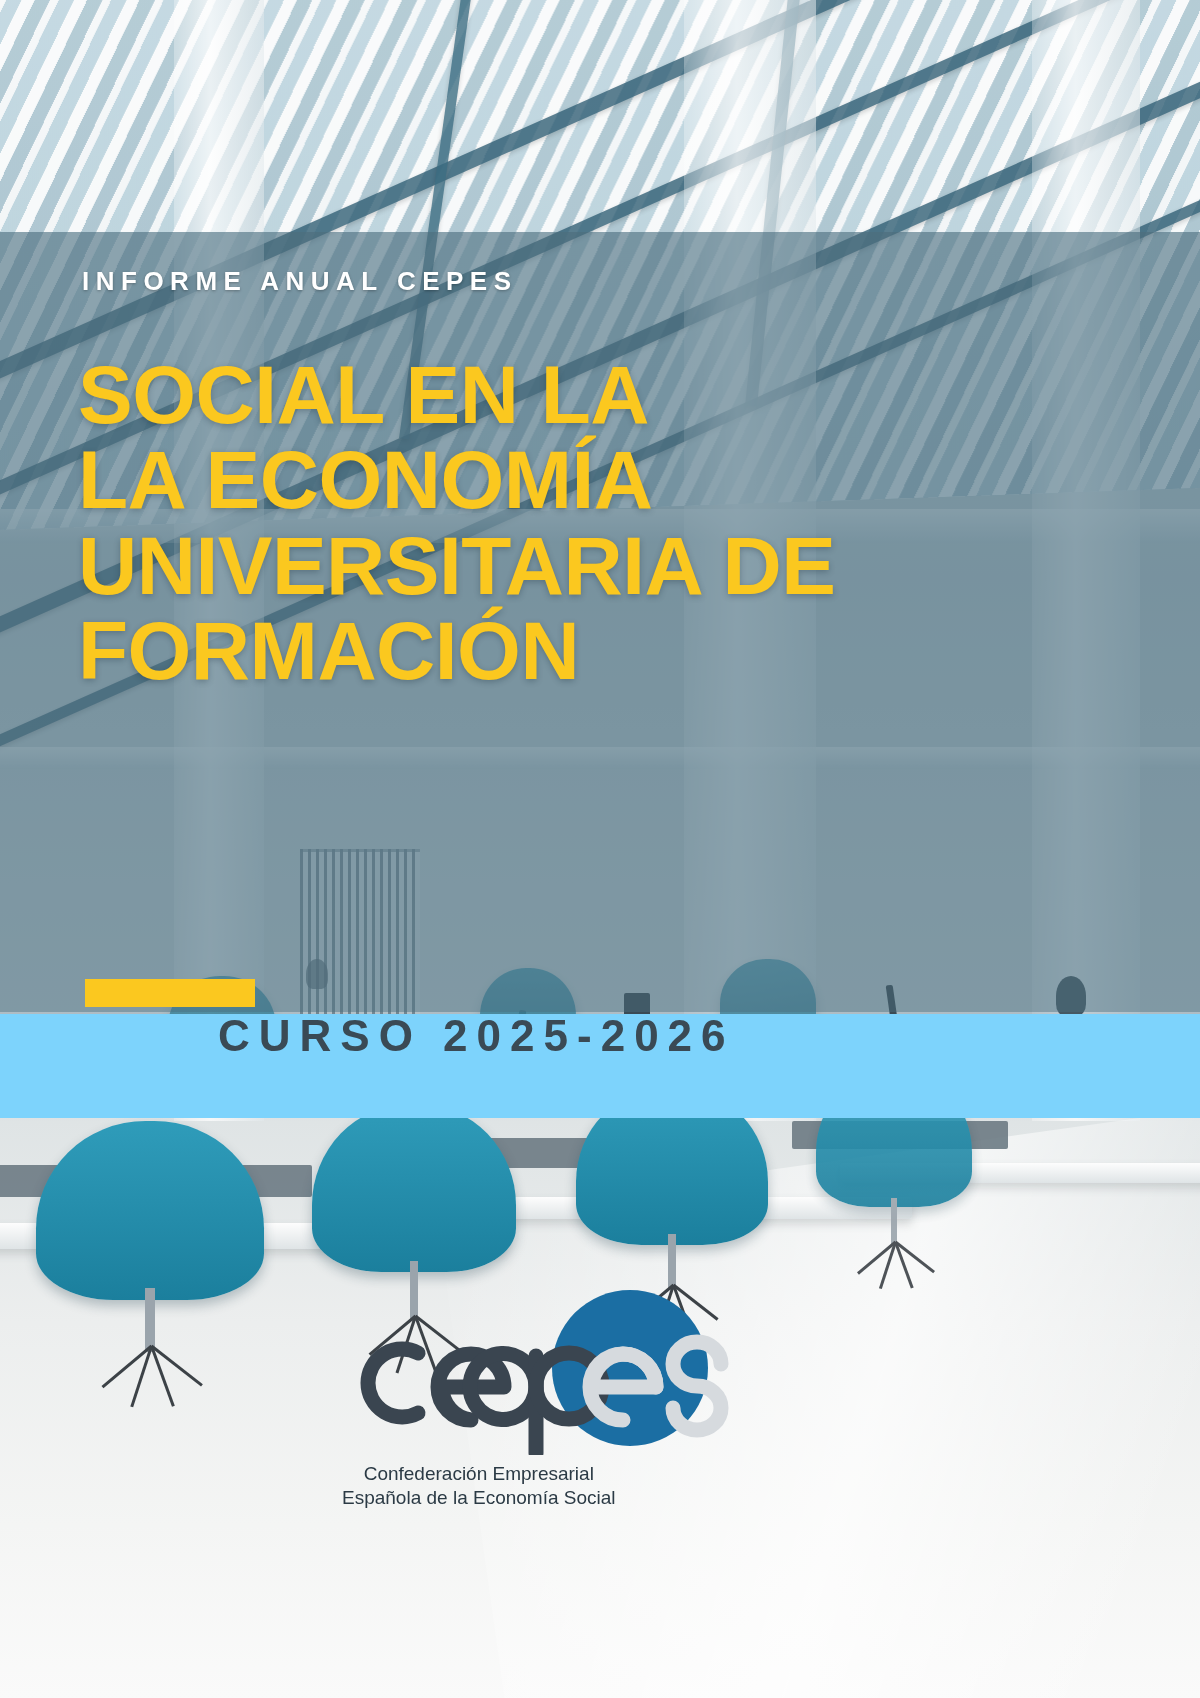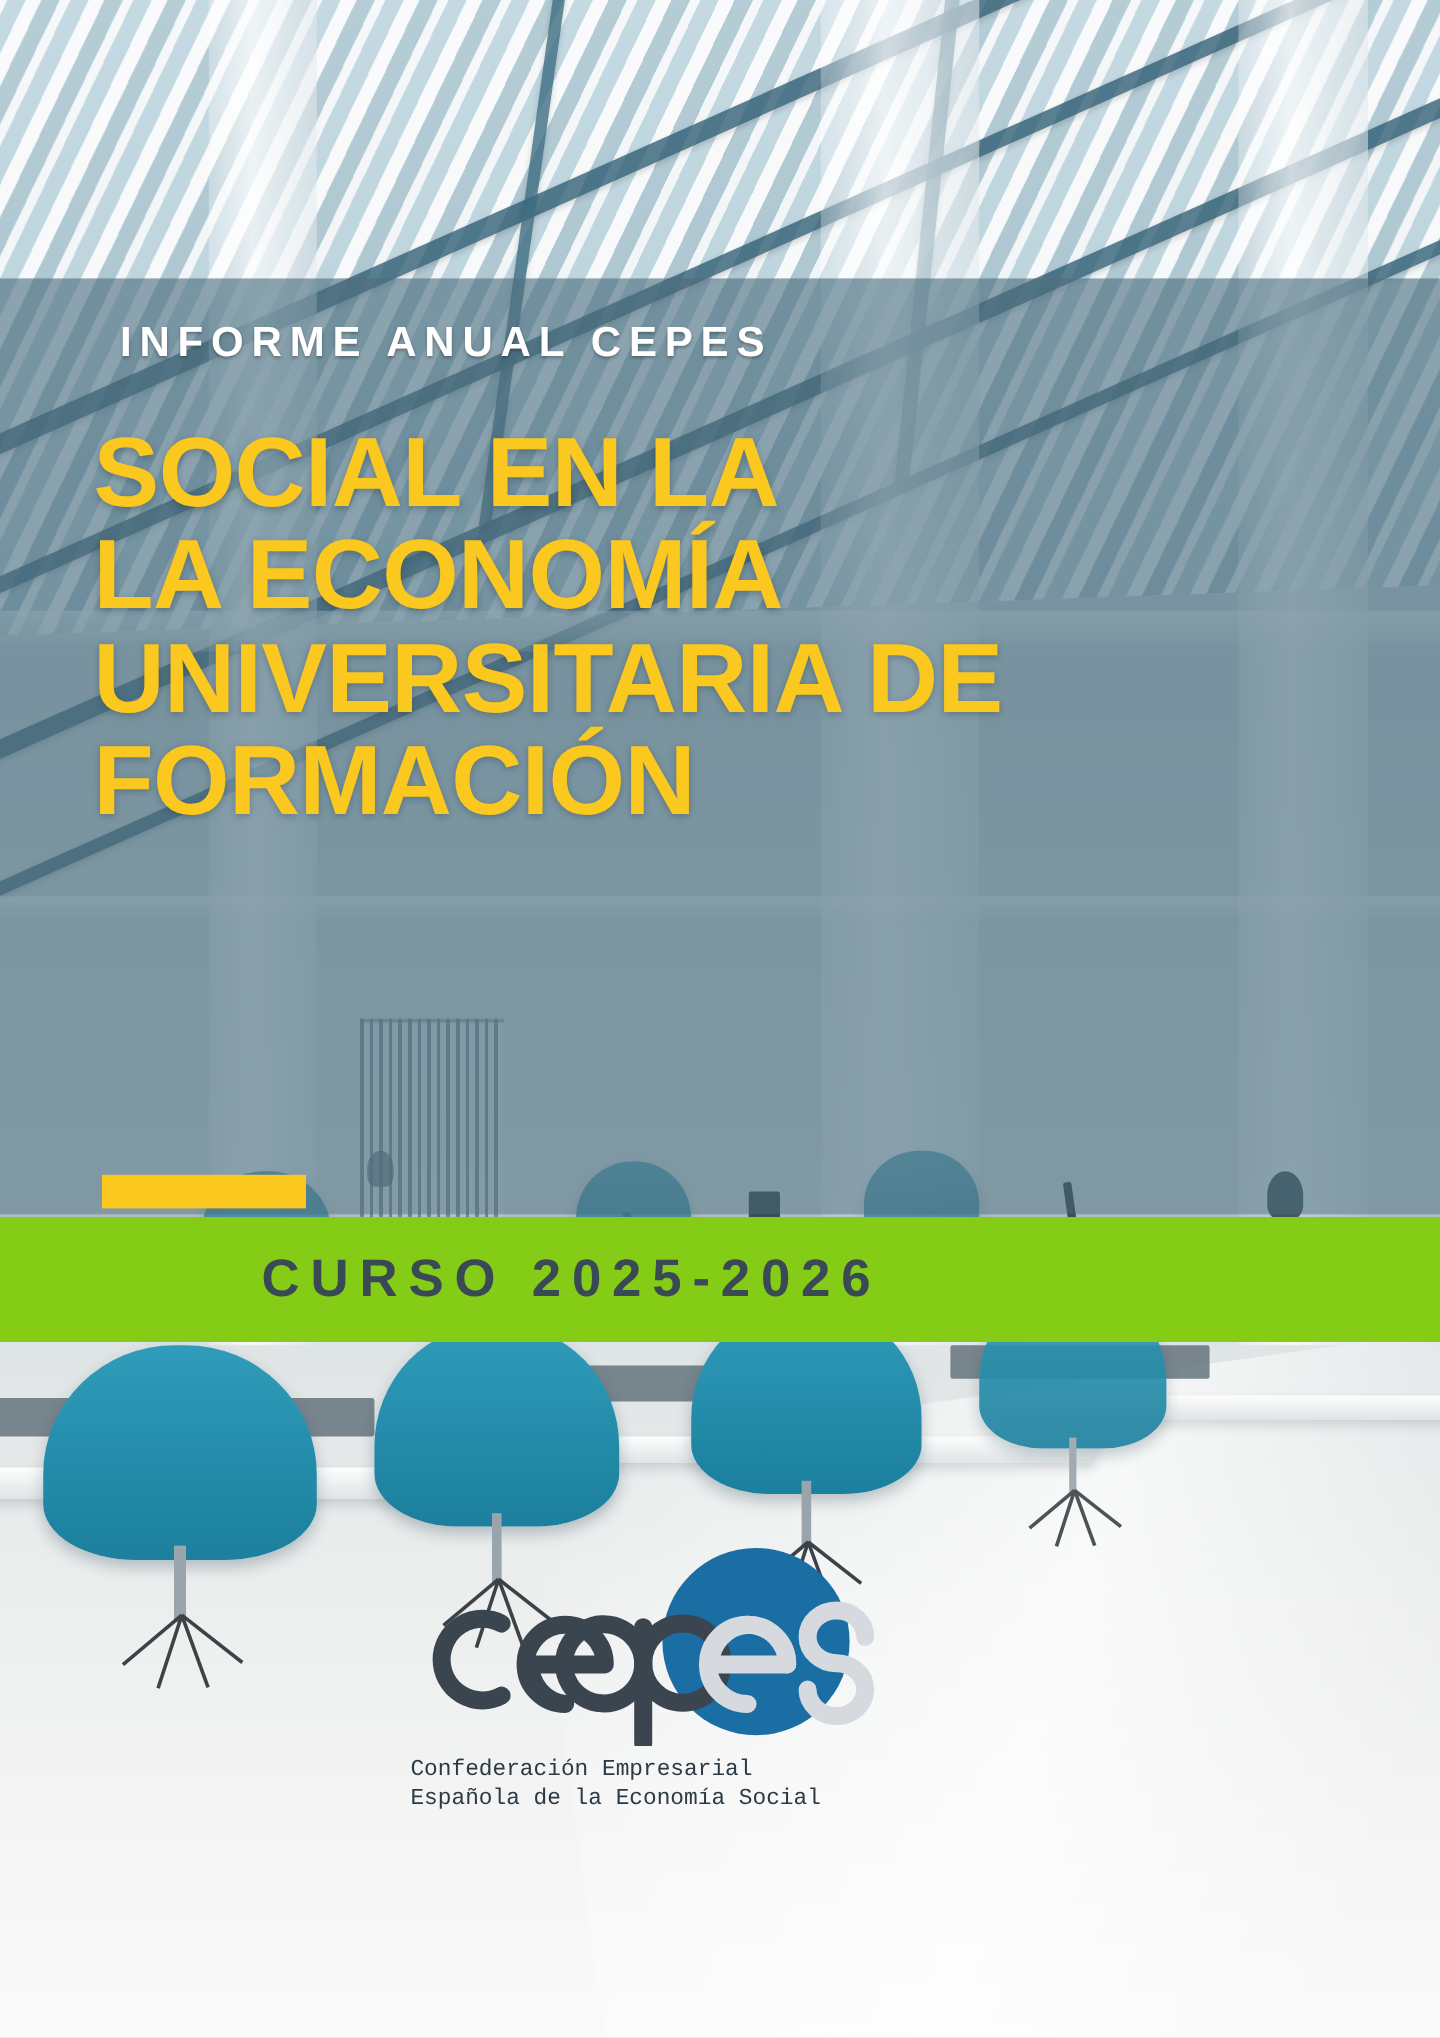--- a/index.html
+++ b/index.html
@@ -149,60 +149,61 @@
     position:absolute; left:0; right:0; top:232px; height:780px;
     background:rgba(72,110,128,.62);
     backdrop-filter:saturate(.8);
   }
   .overlay-panel.low {
     top:1012px; height:86px; background:rgba(72,110,128,.30);
   }
 
   
   .kicker {
-    position:absolute; left:100px; top:268px;
-    color:#ffffff; font-size:35px; font-weight:700;
+    position:absolute; left:82px; top:268px;
+    color:#ffffff; font-size:26px; font-weight:700;
     letter-spacing:6.5px; line-height:1;
     text-shadow:0 1px 3px rgba(0,0,0,.30);
   }
   .title {
     position:absolute; left:78px; top:352px; width:900px;
     color:#fbc81f; font-weight:800; font-size:82px; line-height:1.04;
     letter-spacing:-0.5px;
     text-shadow:0 2px 6px rgba(20,40,52,.30);
   }
   .title .line { display:block; white-space:nowrap; }
 
   .rule {
     position:absolute; left:85px; top:979px; width:170px; height:28px;
     background:#fbc81f;
   }
 
   .banner {
     position:absolute; left:0; right:0; top:1014px; height:104px;
-    background:#84cc16;
-    display:flex; align-items:center;
+    background:#7dd3fc;
+    display:flex; align-items:flex-start;
   }
   .banner-text {
     color:#3a4a55; font-size:44px; font-weight:800;
     letter-spacing:9px; padding-left:218px; line-height:1;
   }
 
   
   .logo-block {
     position:absolute; left:330px; top:1290px; width:470px; height:240px;
   }
   .logo-mark {
     position:relative; width:100%; height:165px;
   }
   .logo-mark svg { display:block; }
   .logo-tagline {
     position:absolute; left:12px; top:172px;
     color:#2b3a45; font-size:19px; line-height:1.28;
-    font-family:Liberation Mono, monospace;
+    font-family:Liberation Sans, sans-serif;
+    text-align:center;
   }
   .logo-tagline span { display:block; white-space:nowrap; }
 </style>
 </head>
 <body>
 
 <div class="cover">
 
   <div class="photo">
     <div class="room"></div>

